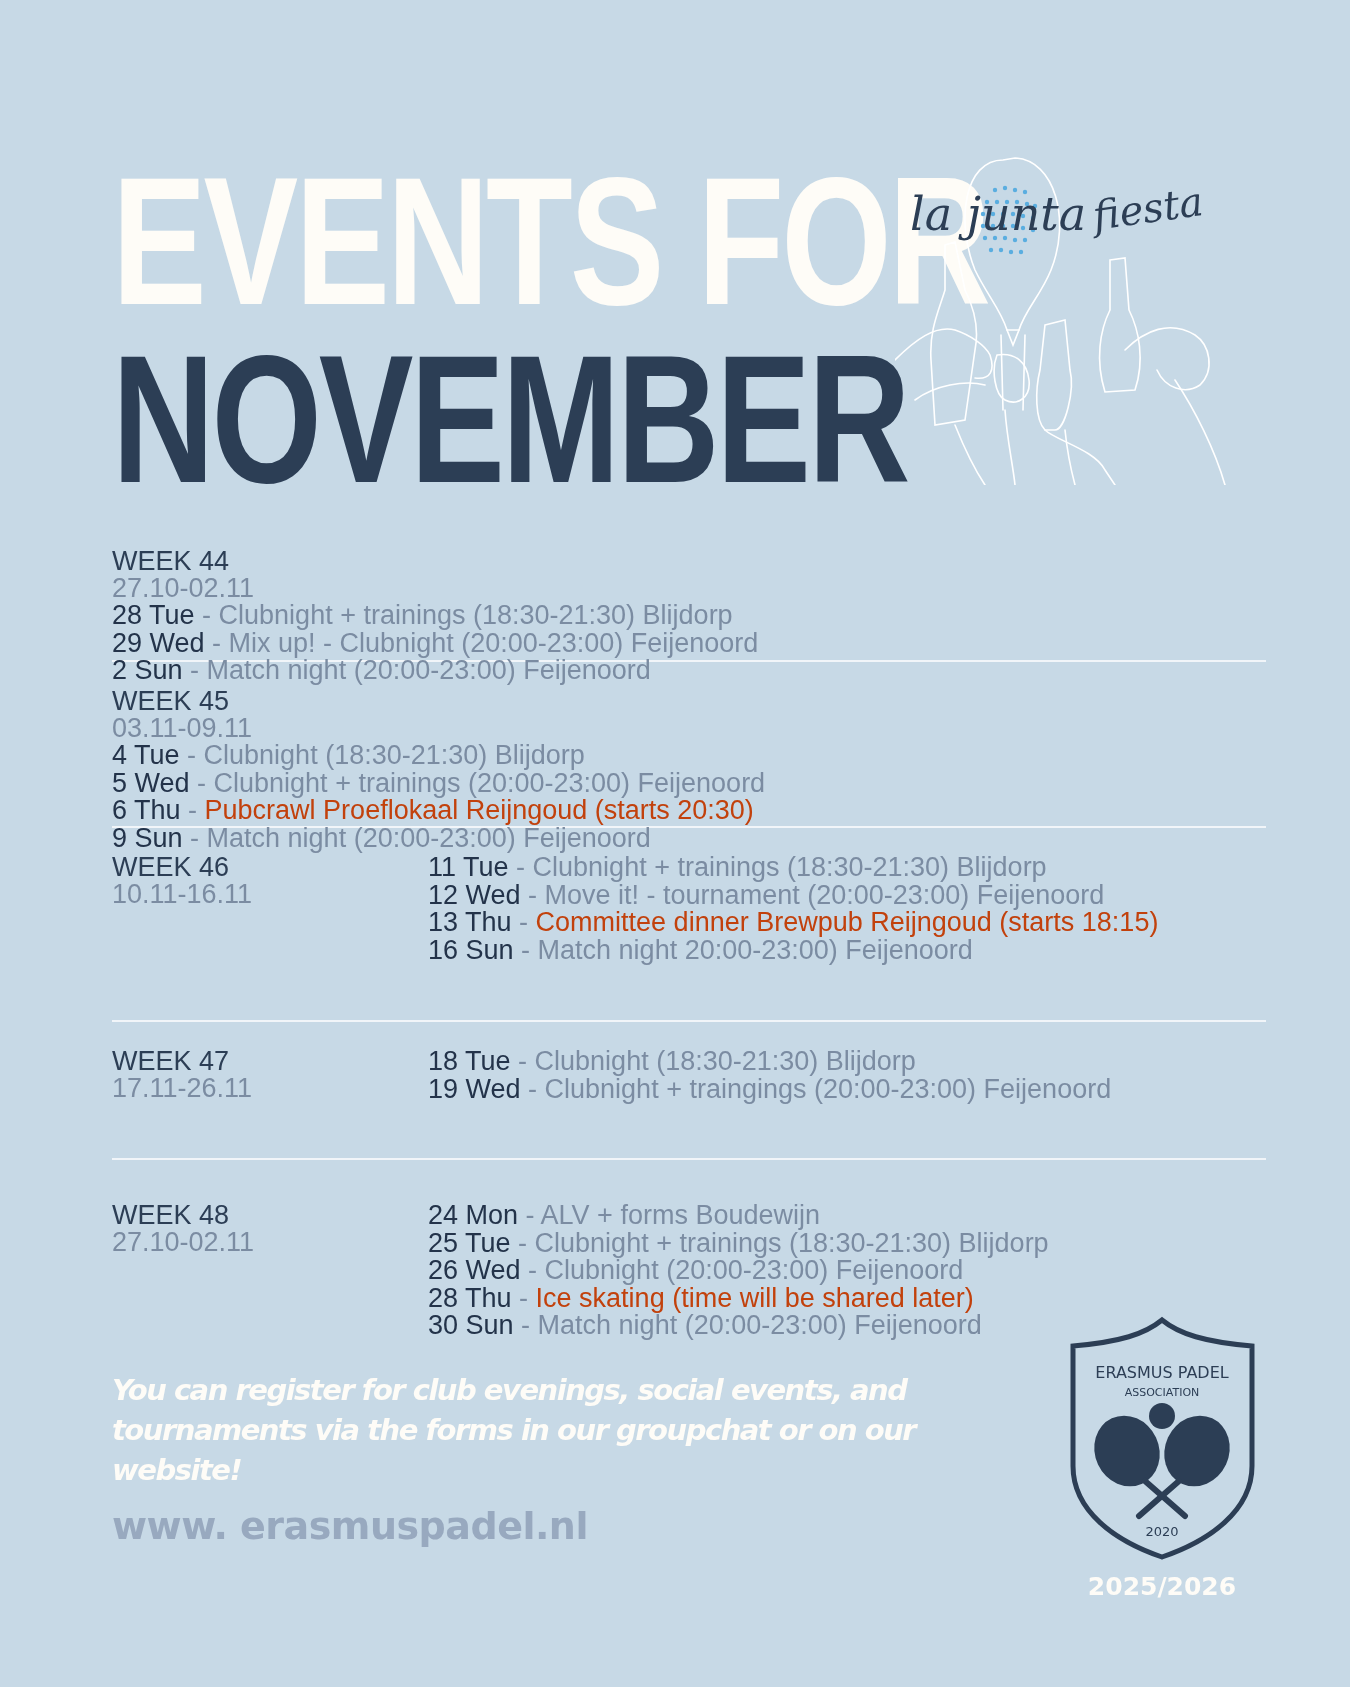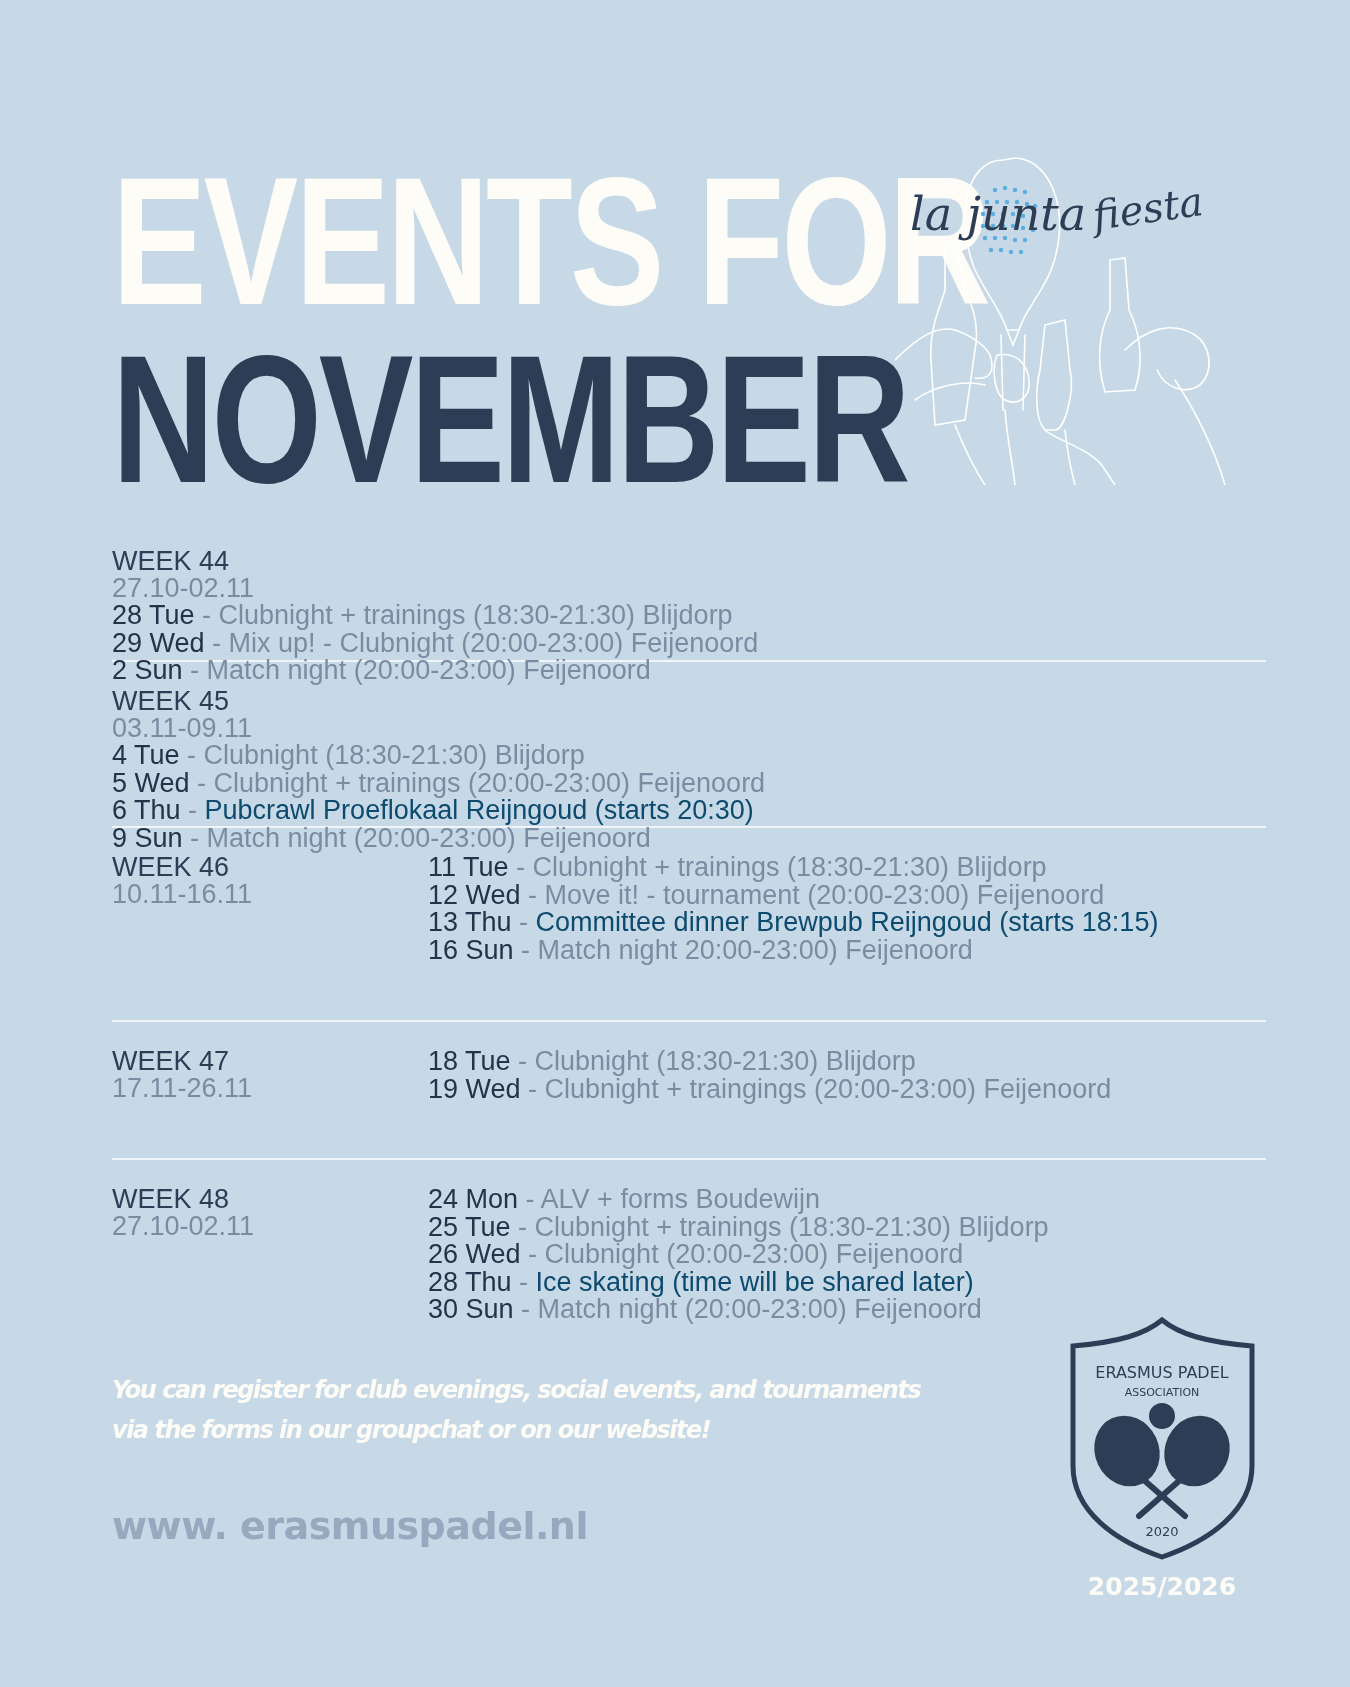--- a/index.html
+++ b/index.html
@@ -21,26 +21,26 @@
     .weeks { position: absolute; left: 112px; top: 548px; width: 1154px; }
     .week { position: relative; display: flex; }
     .week .label { width: 316px; flex: none; }
     .week .wk { font-size: 27px; color: #2c3e55; line-height: 27px; display: block; }
     .week .range { font-size: 27px; color: #7b8ca2; line-height: 27px; display: block; }
     .events { flex: 1; }
     .event { font-size: 27px; line-height: 27.5px; white-space: nowrap; }
     .event .day { color: #23334a; }
     .event .sep { color: #7b8ca2; }
     .event .desc { color: #7b8ca2; }
-    .event.highlight .desc { color: #0c4a6e; }
+    .event.highlight .desc { color: #c2410c; }
     .divider { height: 2px; background: #f1f5f9; width: 1154px; }
     .footer-text {
       position: absolute; left: 112px; top: 1370px; width: 820px;
       font-family: "DejaVu Sans", sans-serif; font-weight: bold; font-style: italic;
-      color: #fefcf7; font-size: 24px; line-height: 40px; letter-spacing: -1.5px;
+      color: #fefcf7; font-size: 29px; line-height: 40px; letter-spacing: -1.5px;
     }
     .website {
       position: absolute; left: 112px; top: 1504px;
       font-family: "DejaVu Sans", sans-serif; font-weight: bold;
       color: #98a9bf; font-size: 38px; letter-spacing: -0.5px;
     }
     .badge { position: absolute; left: 1065px; top: 1316px; width: 195px; height: 245px; }
     .season {
       position: absolute; left: 1062px; top: 1572px; width: 200px; text-align: center;
       font-family: "DejaVu Sans", sans-serif; font-weight: bold; color: #fefcf7; font-size: 25px;
@@ -157,21 +157,21 @@
       <span class="wk">WEEK 47</span>
       <span class="range">17.11-26.11</span>
     </div>
     <div class="events">
       <div class="event"><span class="day">18 Tue</span><span class="sep"> - </span><span class="desc">Clubnight (18:30-21:30) Blijdorp</span></div>
       <div class="event"><span class="day">19 Wed</span><span class="sep"> - </span><span class="desc">Clubnight + traingings (20:00-23:00) Feijenoord</span></div>
     </div>
   </div>
   <div class="divider"></div>
 
-  <div class="week" style="height:170px; padding-top:26px; box-sizing:border-box;justify-content:space-between;">
+  <div class="week" style="height:170px; padding-top:42px; box-sizing:border-box;justify-content:space-between;">
     <div class="label">
       <span class="wk">WEEK 48</span>
       <span class="range">27.10-02.11</span>
     </div>
     <div class="events">
       <div class="event"><span class="day">24 Mon</span><span class="sep"> - </span><span class="desc">ALV + forms Boudewijn</span></div>
       <div class="event"><span class="day">25 Tue</span><span class="sep"> - </span><span class="desc">Clubnight + trainings (18:30-21:30) Blijdorp</span></div>
       <div class="event"><span class="day">26 Wed</span><span class="sep"> - </span><span class="desc">Clubnight (20:00-23:00) Feijenoord</span></div>
       <div class="event highlight"><span class="day">28 Thu</span><span class="sep"> - </span><span class="desc">Ice skating (time will be shared later)</span></div>
       <div class="event"><span class="day">30 Sun</span><span class="sep"> - </span><span class="desc">Match night (20:00-23:00) Feijenoord</span></div>

